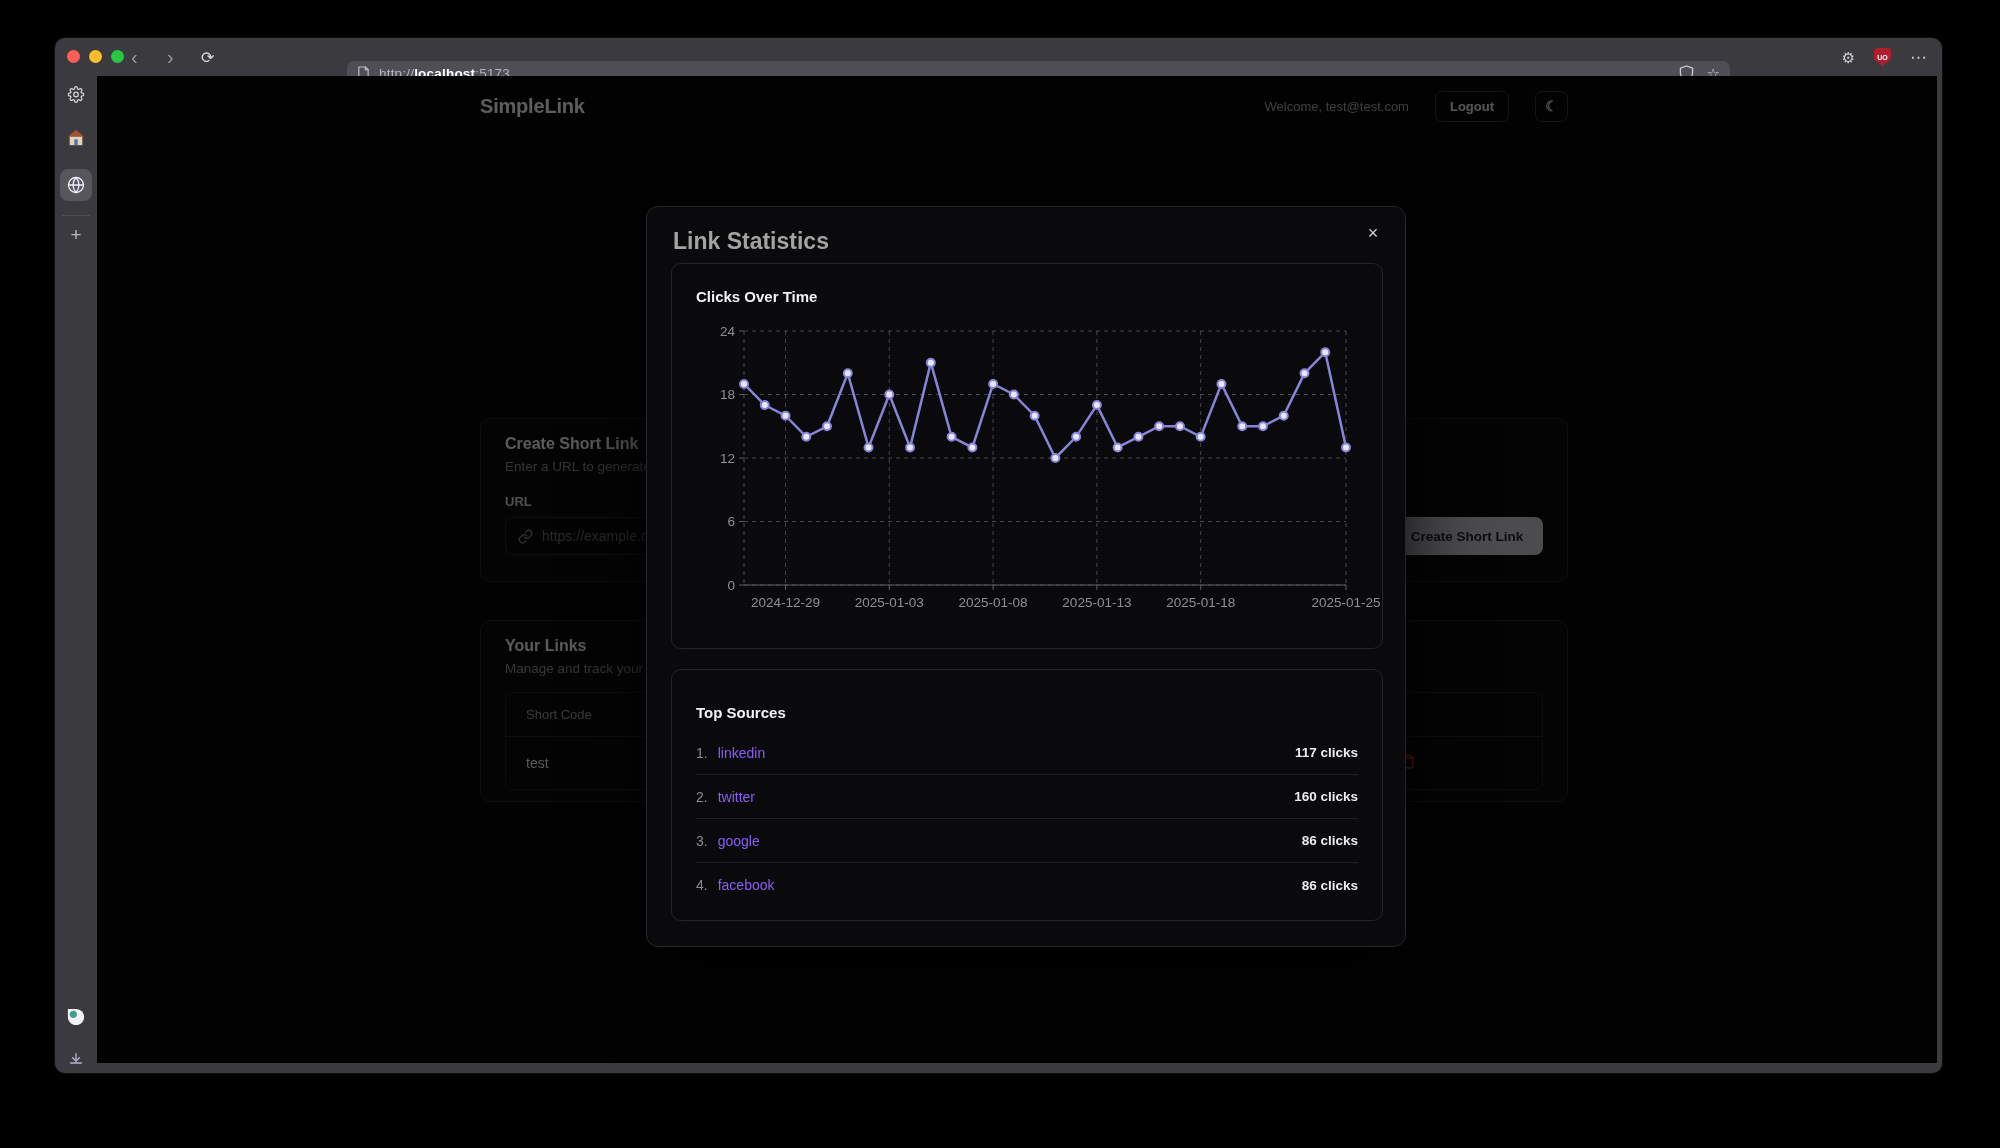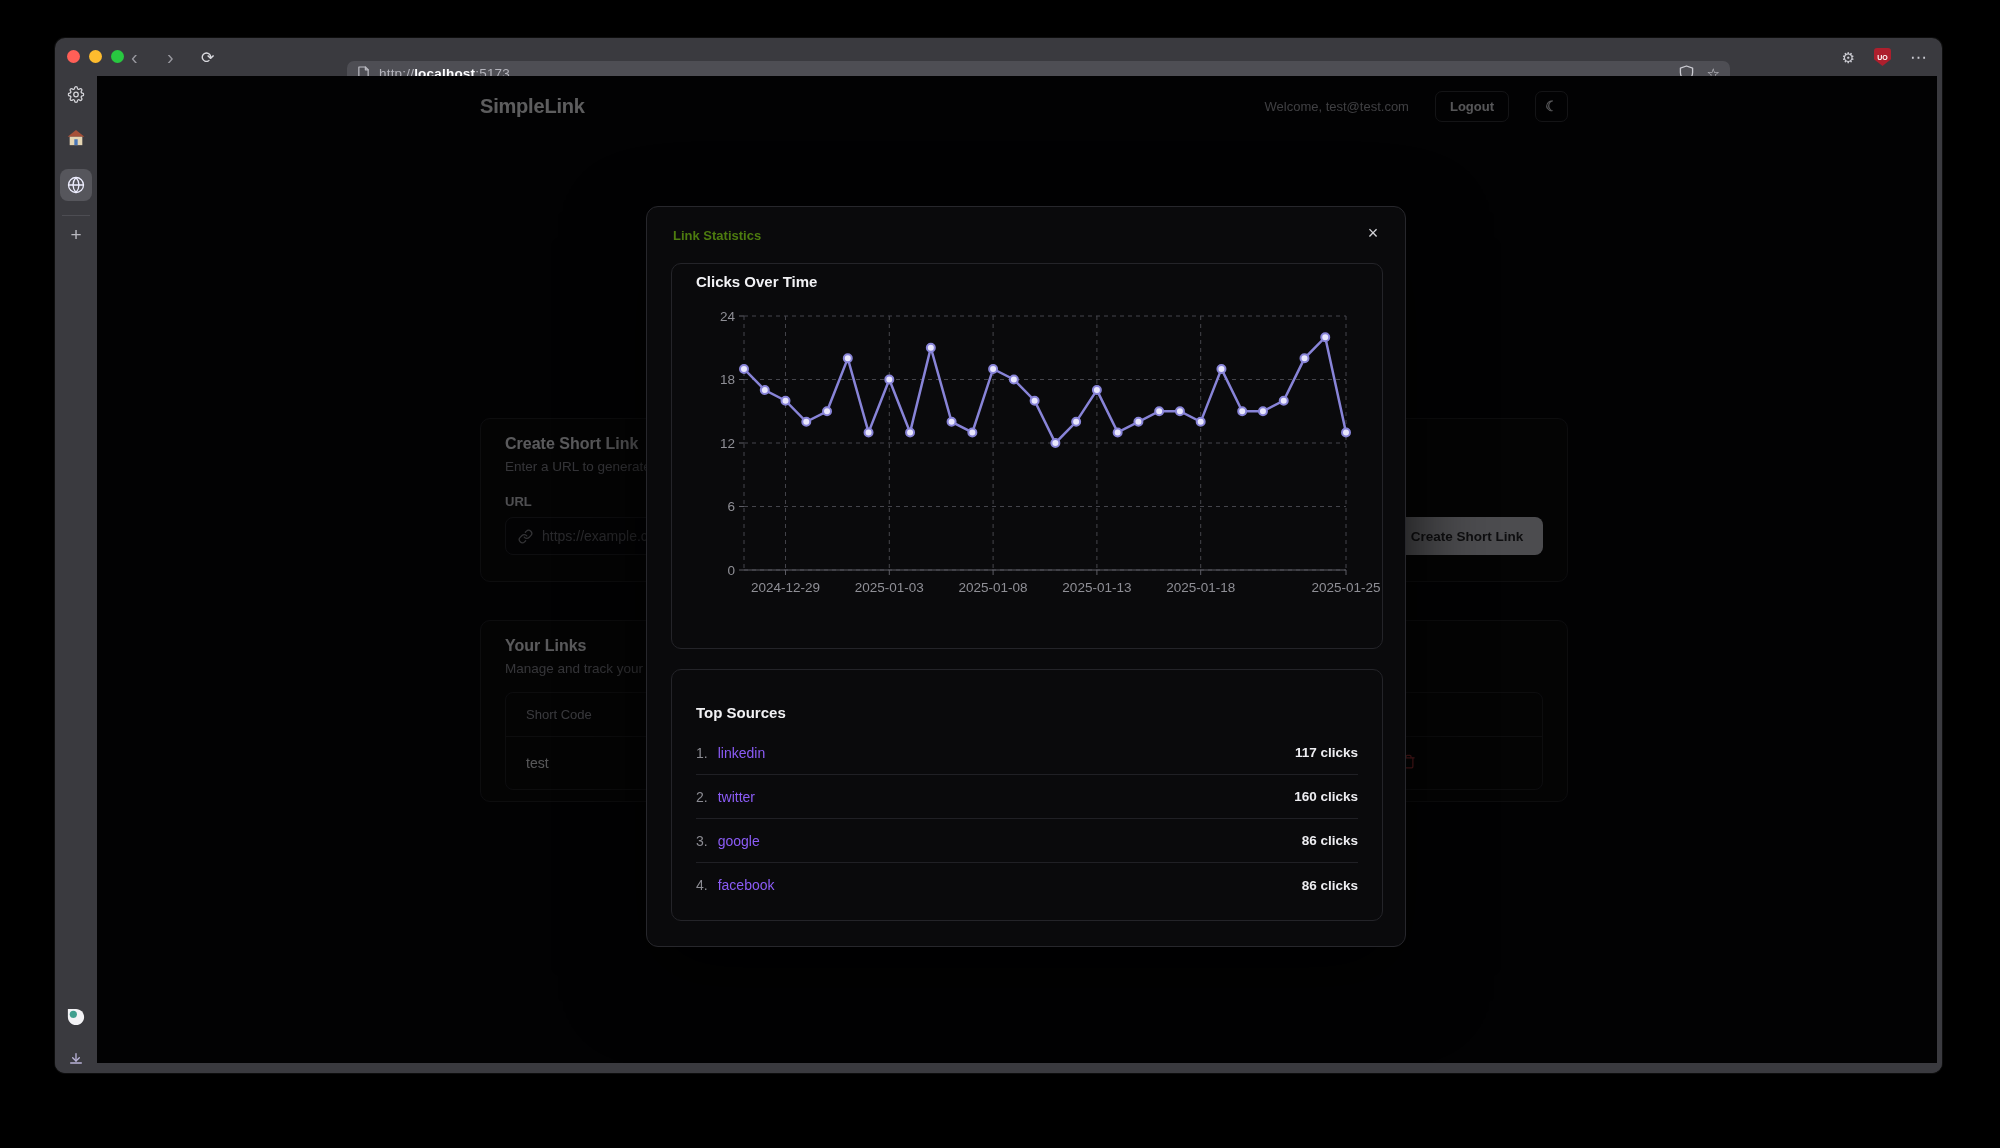--- a/index.html
+++ b/index.html
@@ -78,25 +78,25 @@
               font-size:13px; color:#9a9aa2; border-bottom:1px solid #222227; }
   .tbl-row { position:relative; height:52px; display:flex; align-items:center; padding:0 20px;
              font-size:14px; color:#e4e4e8; }
   .row-trash { position:absolute; right:126px; top:50%; transform:translateY(-50%); }
 
   
   .overlay { position:absolute; inset:0; background:rgba(0,0,0,.62); z-index:5; }
   .modal { position:absolute; left:549px; top:130px; width:760px; height:741px; z-index:6;
            background:#0a0a0c; border:1px solid #27272c; border-radius:12px;
            box-shadow:0 30px 80px rgba(0,0,0,.85); }
-  .modal-title { position:absolute; left:26px; top:21px; font-size:13px; font-weight:700; color:#4d7c0f; }
+  .modal-title { position:absolute; left:26px; top:21px; font-size:23px; font-weight:700; color:#a3a3a3; }
   .modal-close { position:absolute; right:18px; top:12px; width:28px; height:28px; border:none;
                  background:transparent; color:#d2d2d7; font-size:18px; line-height:1; cursor:default; }
   .mcard { position:absolute; left:24px; width:712px; background:#0a0a0c;
-           border:1px solid #242429; border-radius:10px; padding:9px 24px; }
+           border:1px solid #242429; border-radius:10px; padding:24px 24px; }
   .mcard-chart { top:56px; height:386px; }
   .mcard-sources { top:462px; height:252px; padding:34px 24px; }
   .mcard-title { font-size:15px; font-weight:700; color:#f2f2f5; }
   .chart-wrap { margin-top:12px; }
   .chart-svg { overflow:visible; display:block; }
   .grid  { stroke:#45454c; stroke-width:1; stroke-dasharray:4 4; fill:none; }
   .axisln{ stroke:#5c5c64; stroke-width:1; }
   .tick  { fill:#8f8f96; font-size:13.5px; font-family:"Liberation Sans",sans-serif; }
   .ty { text-anchor:end; } .tx { text-anchor:middle; }
   .src-list { margin-top:10px; }

